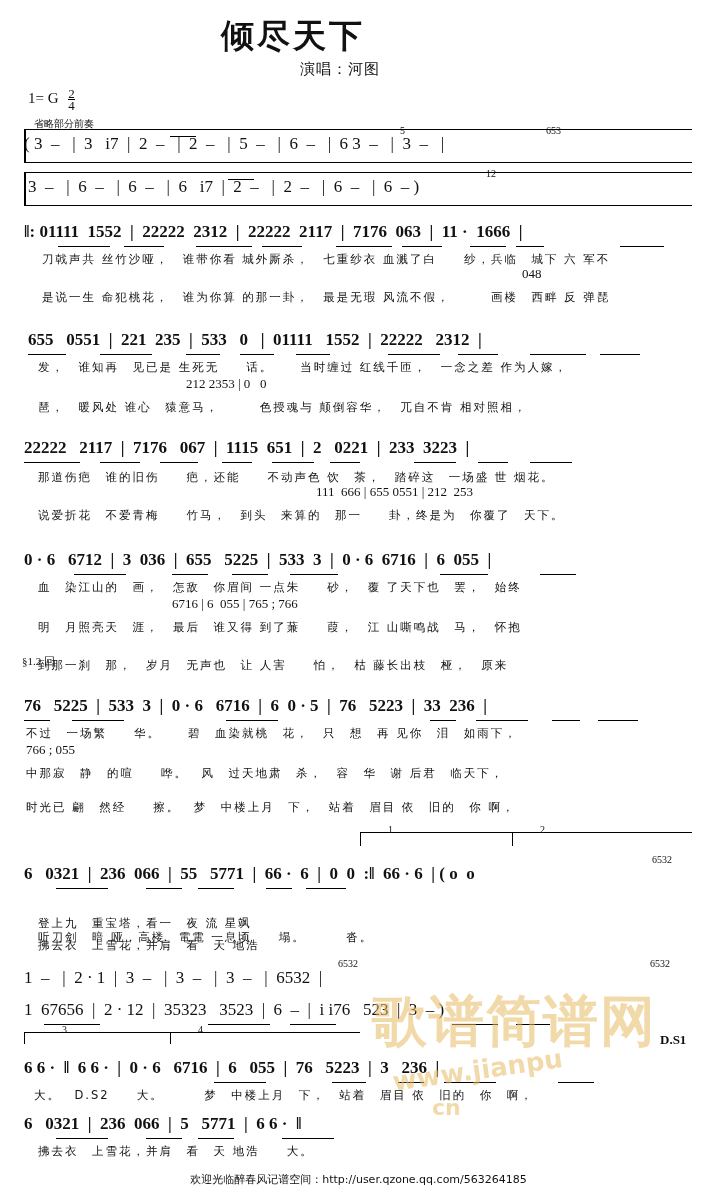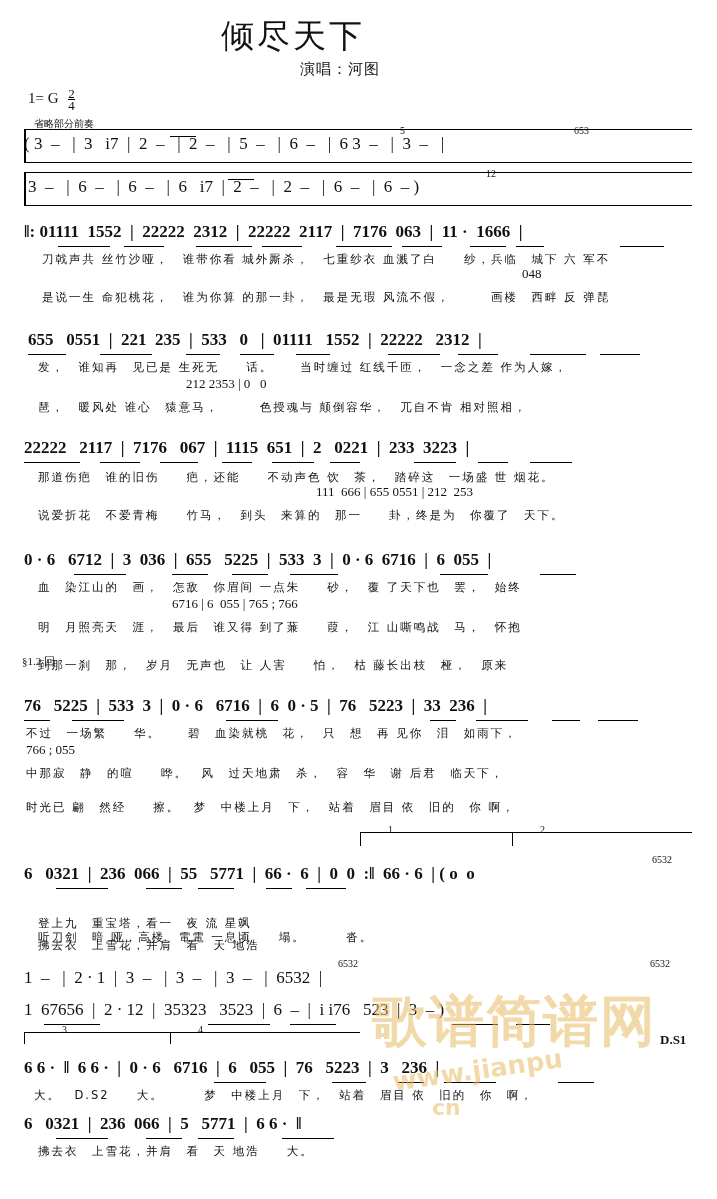--- a/index.html
+++ b/index.html
@@ -11,21 +11,21 @@
     position:relative;
     overflow:hidden;
   }
   .page{position:relative;width:717px;height:1199px;}
 
   
   .title{
     position:absolute;top:14px;left:0;width:586px;
     text-align:center;
     font-family:"DejaVu Sans", sans-serif;
-    font-weight:normal;font-size:33px;letter-spacing:3px;
+    font-weight:bold;font-size:33px;letter-spacing:3px;
   }
   .singer{
     position:absolute;top:60px;left:300px;
     font-size:15px;letter-spacing:1px;
   }
   .credits{
     position:absolute;top:58px;left:512px;
     font-size:14px;line-height:24px;
   }
   .key{
@@ -99,21 +99,21 @@
   </div>
 
   <div class="singer">演唱：河图</div>
 
 
   <div class="prelude-note">省略部分前奏</div>
 
   <div class="row" style="top:134px;">
     <div class="notes" style="left:24px;top:0;">( 3  –   |  3   i7  |  2  –   |  2  –   |  5  –   |  6  –   |  6 3  –   |  3  –   |</div>
     <div class="tiny" style="position:absolute;left:400px;top:-9px;">5<br></div>
-    <div class="tiny" style="position:absolute;left:574px;top:-9px;">653</div>
+    <div class="tiny" style="position:absolute;left:546px;top:-9px;">653</div>
     <div class="tieline" style="left:170px;top:2px;width:26px;"></div>
   </div>
   <div style="position:absolute;left:24px;top:129px;width:2px;height:34px;background:#000;"></div>
   <div style="position:absolute;left:24px;top:129px;width:668px;height:1px;background:#000;"></div>
   <div style="position:absolute;left:24px;top:162px;width:668px;height:1px;background:#000;"></div>
 
   <div class="row" style="top:177px;">
     <div class="notes" style="left:28px;top:0;">3  –   |  6  –   |  6  –   |  6   i7  |  2  –   |  2  –   |  6  –   |  6  – )</div>
     <div class="tiny" style="position:absolute;left:486px;top:-9px;">12</div>
     <div class="tieline" style="left:228px;top:2px;width:26px;"></div>
@@ -258,14 +258,15 @@
     <div class="tieline" style="left:146px;top:24px;width:36px;"></div>
     <div class="tieline" style="left:198px;top:24px;width:36px;"></div>
     <div class="tieline" style="left:282px;top:24px;width:52px;"></div>
     <div class="lyr" style="left:38px;top:30px;letter-spacing:2px;">拂去衣　上雪花，并肩　看　天 地浩　　大。</div>
   </div>
 
   <div class="wm wm1">歌谱简谱网</div>
   <div class="wm wm2">www.jianpu</div>
   <div class="wm wm3">cn</div>
 
+  <div class="footer">欢迎光临醉春风记谱空间：http://user.qzone.qq.com/563264185</div>
 
 </div>
 
 </body></html>

